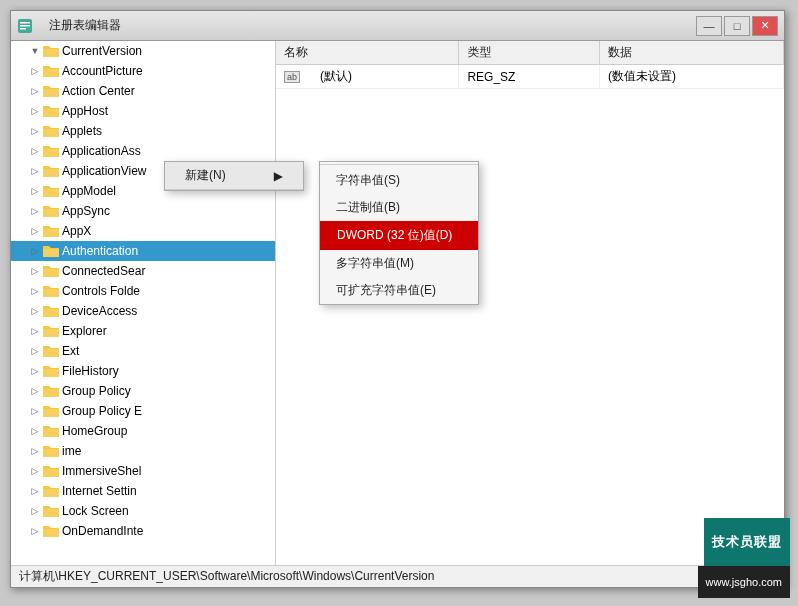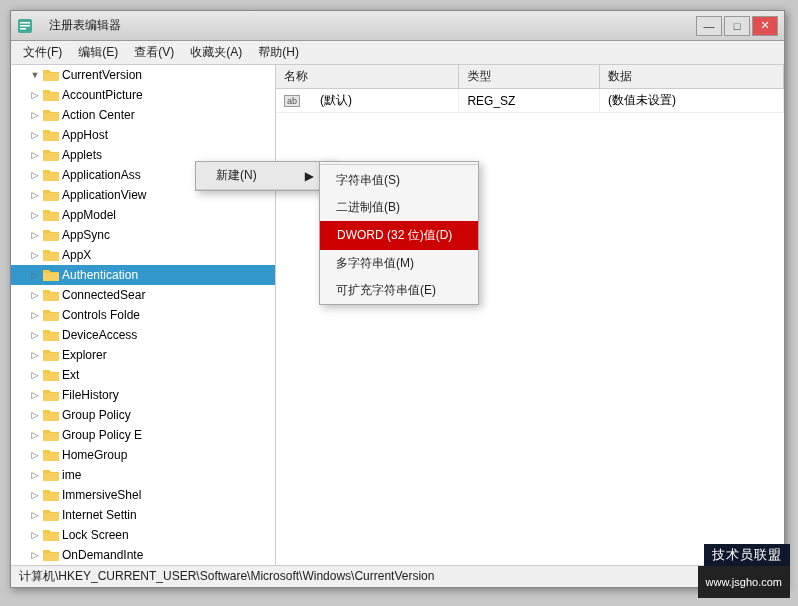--- a/index.html
+++ b/index.html
@@ -174,21 +174,21 @@
       font-size: 9px;
       padding: 0 2px;
       margin-right: 20px;
       color: #555;
     }
 
     
     .context-menu {
       position: absolute;
       top: 150px;
-      left: 184px;
+      left: 153px;
       background: #404040;
       border: 1px solid #aaa;
       box-shadow: 3px 3px 8px rgba(0,0,0,0.25);
       z-index: 100;
       min-width: 140px;
     }
     .context-menu-item {
       padding: 5px 20px;
       cursor: pointer;
       font-size: 12px;
@@ -249,25 +249,25 @@
     .watermark {
       position: absolute;
       bottom: 8px;
       right: 8px;
       z-index: 200;
       display: flex;
       flex-direction: column;
       align-items: flex-end;
     }
     .watermark-top {
-      background: #0f172a;
+      background: #0f766e;
       color: white;
       font-size: 13px;
-      font-weight: normal;
-      padding: 2px 8px;
+      font-weight: bold;
+      padding: 15px 8px;
       letter-spacing: 1px;
     }
     .watermark-bottom {
       background: #222;
       color: white;
       font-size: 11px;
       padding: 10px 8px;
     }
   </style>
 </head>
@@ -285,27 +285,20 @@
       </svg>
       <span class="title-text">注册表编辑器</span>
     </div>
     <div class="title-bar-buttons">
       <button class="title-btn">—</button>
       <button class="title-btn">□</button>
       <button class="title-btn close">✕</button>
     </div>
   </div>
 
-  <div class="menu-bar">
-    <span class="menu-item">文件(F)</span>
-    <span class="menu-item">编辑(E)</span>
-    <span class="menu-item">查看(V)</span>
-    <span class="menu-item">收藏夹(A)</span>
-    <span class="menu-item">帮助(H)</span>
-  </div>
 
   <div class="main-area">
 
     <div class="tree-panel">
 
     <div class="tree-item">
           <span class="tree-indent"></span>
           <span class="tree-expand">▼</span>
           <span class="folder-icon"><svg viewBox="0 0 16 14" xmlns="http://www.w3.org/2000/svg">
       <path d="M0,3 L0,13 L16,13 L16,4 L8,4 L6,2 L0,2 Z" fill="#f5c842"></path>

